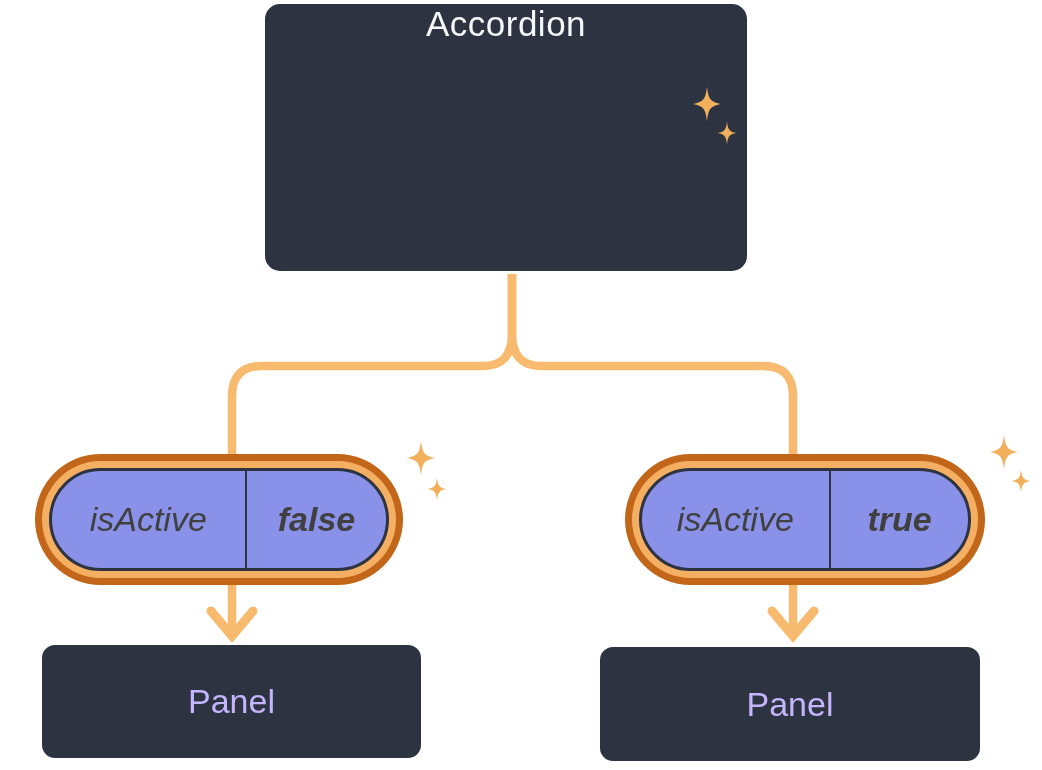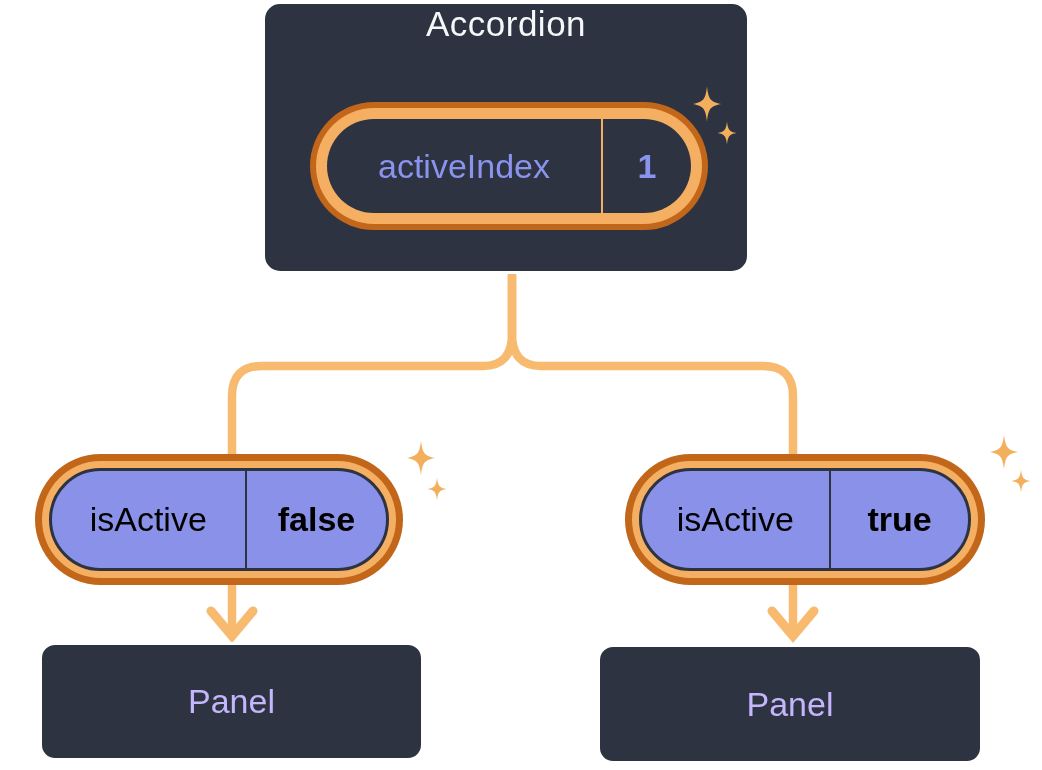--- a/index.html
+++ b/index.html
@@ -41,21 +41,21 @@
 
   .state-pill{left:310px;top:102px;width:398px;height:128px;}
   .state-pill .pill-body{background:#2D3340;}
   .state-pill .cell-name,.state-pill .cell-value{color:#8A93EE;}
   .state-pill .cell-value{width:88px;}
   .state-pill .vdiv{background:#F5AF62;}
 
   .prop-pill .ring{padding:7px;}
   .prop-pill .band{padding:7px;}
   .prop-pill .pill-body{background:#8A91E8;border:3px solid #2D3340;}
-  .prop-pill .cell-name,.prop-pill .cell-value{color:#000000;}
+  .prop-pill .cell-name,.prop-pill .cell-value{color:#404040;font-style:italic;}
   .prop-pill .vdiv{background:#2D3340;width:2.5px;}
   .left-pill{left:35px;top:454px;width:368px;height:131px;}
   .left-pill .cell-value{width:139px;text-align:right;}
   .right-pill{left:625px;top:454px;width:360px;height:131px;}
   .right-pill .cell-value{width:137px;}
 </style>
 </head>
 <body>
 
 <div class="stage">
@@ -64,31 +64,20 @@
     <path d="M512 268 L512 334 Q512 366 483 366 L262 366 Q232 366 232 396 L232 630" fill="none" stroke="#F7BA6F" stroke-width="8.5"></path>
     <path d="M512 268 L512 334 Q512 366 541 366 L763 366 Q793 366 793 396 L793 630" fill="none" stroke="#F7BA6F" stroke-width="8.5"></path>
     <path d="M211 611 L232 636 L253 611" fill="none" stroke="#F7BA6F" stroke-width="9" stroke-linecap="round"></path>
     <path d="M772 611 L793 636 L814 611" fill="none" stroke="#F7BA6F" stroke-width="9" stroke-linecap="round"></path>
   </svg>
 
   <div class="card accordion-card">
     <div class="card-title">Accordion</div>
   </div>
 
-  <div class="pill state-pill">
-    <div class="ring">
-      <div class="band">
-        <div class="pill-body">
-          <div class="cell cell-name">activeIndex</div>
-          <div class="vdiv"></div>
-          <div class="cell cell-value">1</div>
-        </div>
-      </div>
-    </div>
-  </div>
 
   <div class="pill prop-pill left-pill">
     <div class="ring">
       <div class="band">
         <div class="pill-body">
           <div class="cell cell-name">isActive</div>
           <div class="vdiv"></div>
           <div class="cell cell-value">false</div>
         </div>
       </div>

